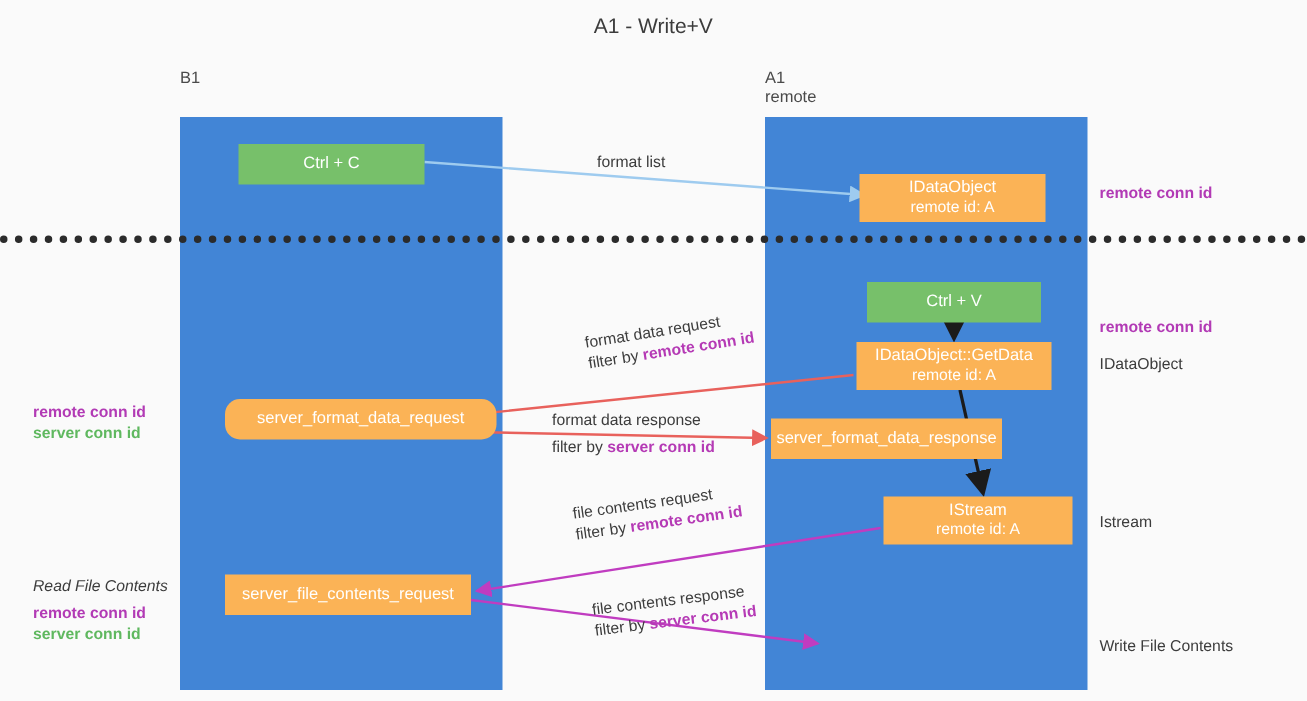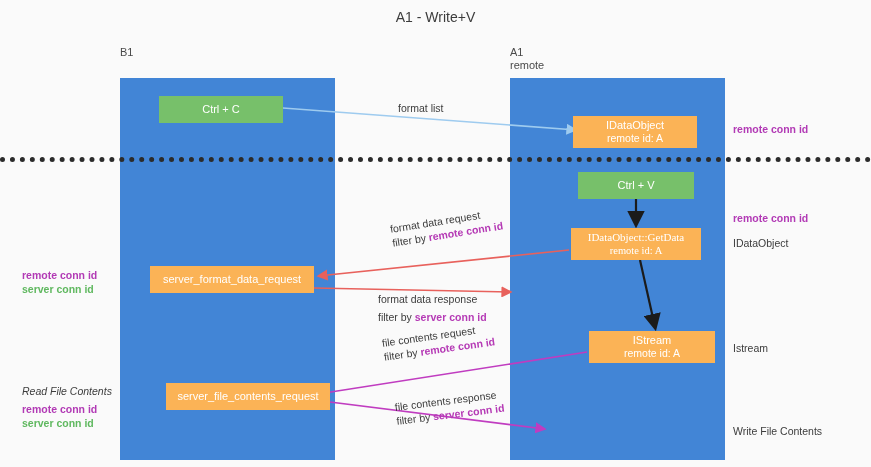--- a/index.html
+++ b/index.html
@@ -61,26 +61,26 @@
     font-size: 11px;
     line-height: 13px;
     padding: 2px 4px;
   }
   .node.green { background: #77c06a; }
   .node.orange { background: #fbb356; }
   .node .sub { font-size: 10.5px; }
 
   .n-ctrlc   { left: 159px; top: 96px;  width: 124px; height: 27px; }
   .n-idobj   { left: 573px; top: 116px; width: 124px; height: 32px; }
-  .n-ctrlv   { left: 578px; top: 172px; width: 116px; height: 27px; }
-  .n-getdata { left: 571px; top: 228px; width: 130px; height: 32px; font-family: Liberation Serif, serif; }
-  .n-sfdreq  { left: 150px; top: 266px; width: 164px; height: 27px; }
+  .n-ctrlv   { left: 578px; top: 188px; width: 116px; height: 27px; }
+  .n-getdata { left: 571px; top: 228px; width: 130px; height: 32px; }
+  .n-sfdreq  { left: 150px; top: 266px; width: 181px; height: 27px; border-radius: 10px; }
   .n-sfdres  { left: 514px; top: 279px; width: 154px; height: 27px; }
   .n-istream { left: 589px; top: 331px; width: 126px; height: 32px; }
-  .n-sfcreq  { left: 150px; top: 383px; width: 164px; height: 27px; margin-left: 16px; }
+  .n-sfcreq  { left: 150px; top: 383px; width: 164px; height: 27px; }
   .n-sfcres  { left: 548px; top: 416px; width: 158px; height: 27px; }
 
   .edge-label {
     position: absolute;
     font-size: 10.5px;
     line-height: 14px;
     color: #3c3c3c;
     white-space: nowrap;
   }
   .edge-label .hl-remote { color: #b53ab5; font-weight: bold; }
@@ -181,20 +181,23 @@
 
   <div class="node orange n-getdata">
     <span>IDataObject::GetData</span>
     <span class="sub">remote id: A</span>
   </div>
 
   <div class="node orange n-sfdreq">
     <span>server_format_data_request</span>
   </div>
 
+  <div class="node orange n-sfdres">
+    <span>server_format_data_response</span>
+  </div>
 
   <div class="node orange n-istream">
     <span>IStream</span>
     <span class="sub">remote id: A</span>
   </div>
 
   <div class="node orange n-sfcreq">
     <span>server_file_contents_request</span>
   </div>
 
@@ -203,21 +206,21 @@
     <span>format list</span>
   </div>
 
   <div class="edge-label rot-a" style="left:389px; top:222px;">
     <div><span>format data request</span></div>
     <div>
       <span>filter by </span><span class="hl-remote">remote conn id</span>
     </div>
   </div>
 
-  <div class="edge-label" style="left:378px; top:273px;margin-top:19px;">
+  <div class="edge-label" style="left:368px; top:273px;">
     <div><span>format data response</span></div>
     <div style="margin-top:4px;">
       <span>filter by </span><span class="hl-server">server conn id</span>
     </div>
   </div>
 
   <div class="edge-label rot-b" style="left:381px; top:336px;">
     <div><span>file contents request</span></div>
     <div>
       <span>filter by </span><span class="hl-remote">remote conn id</span>

